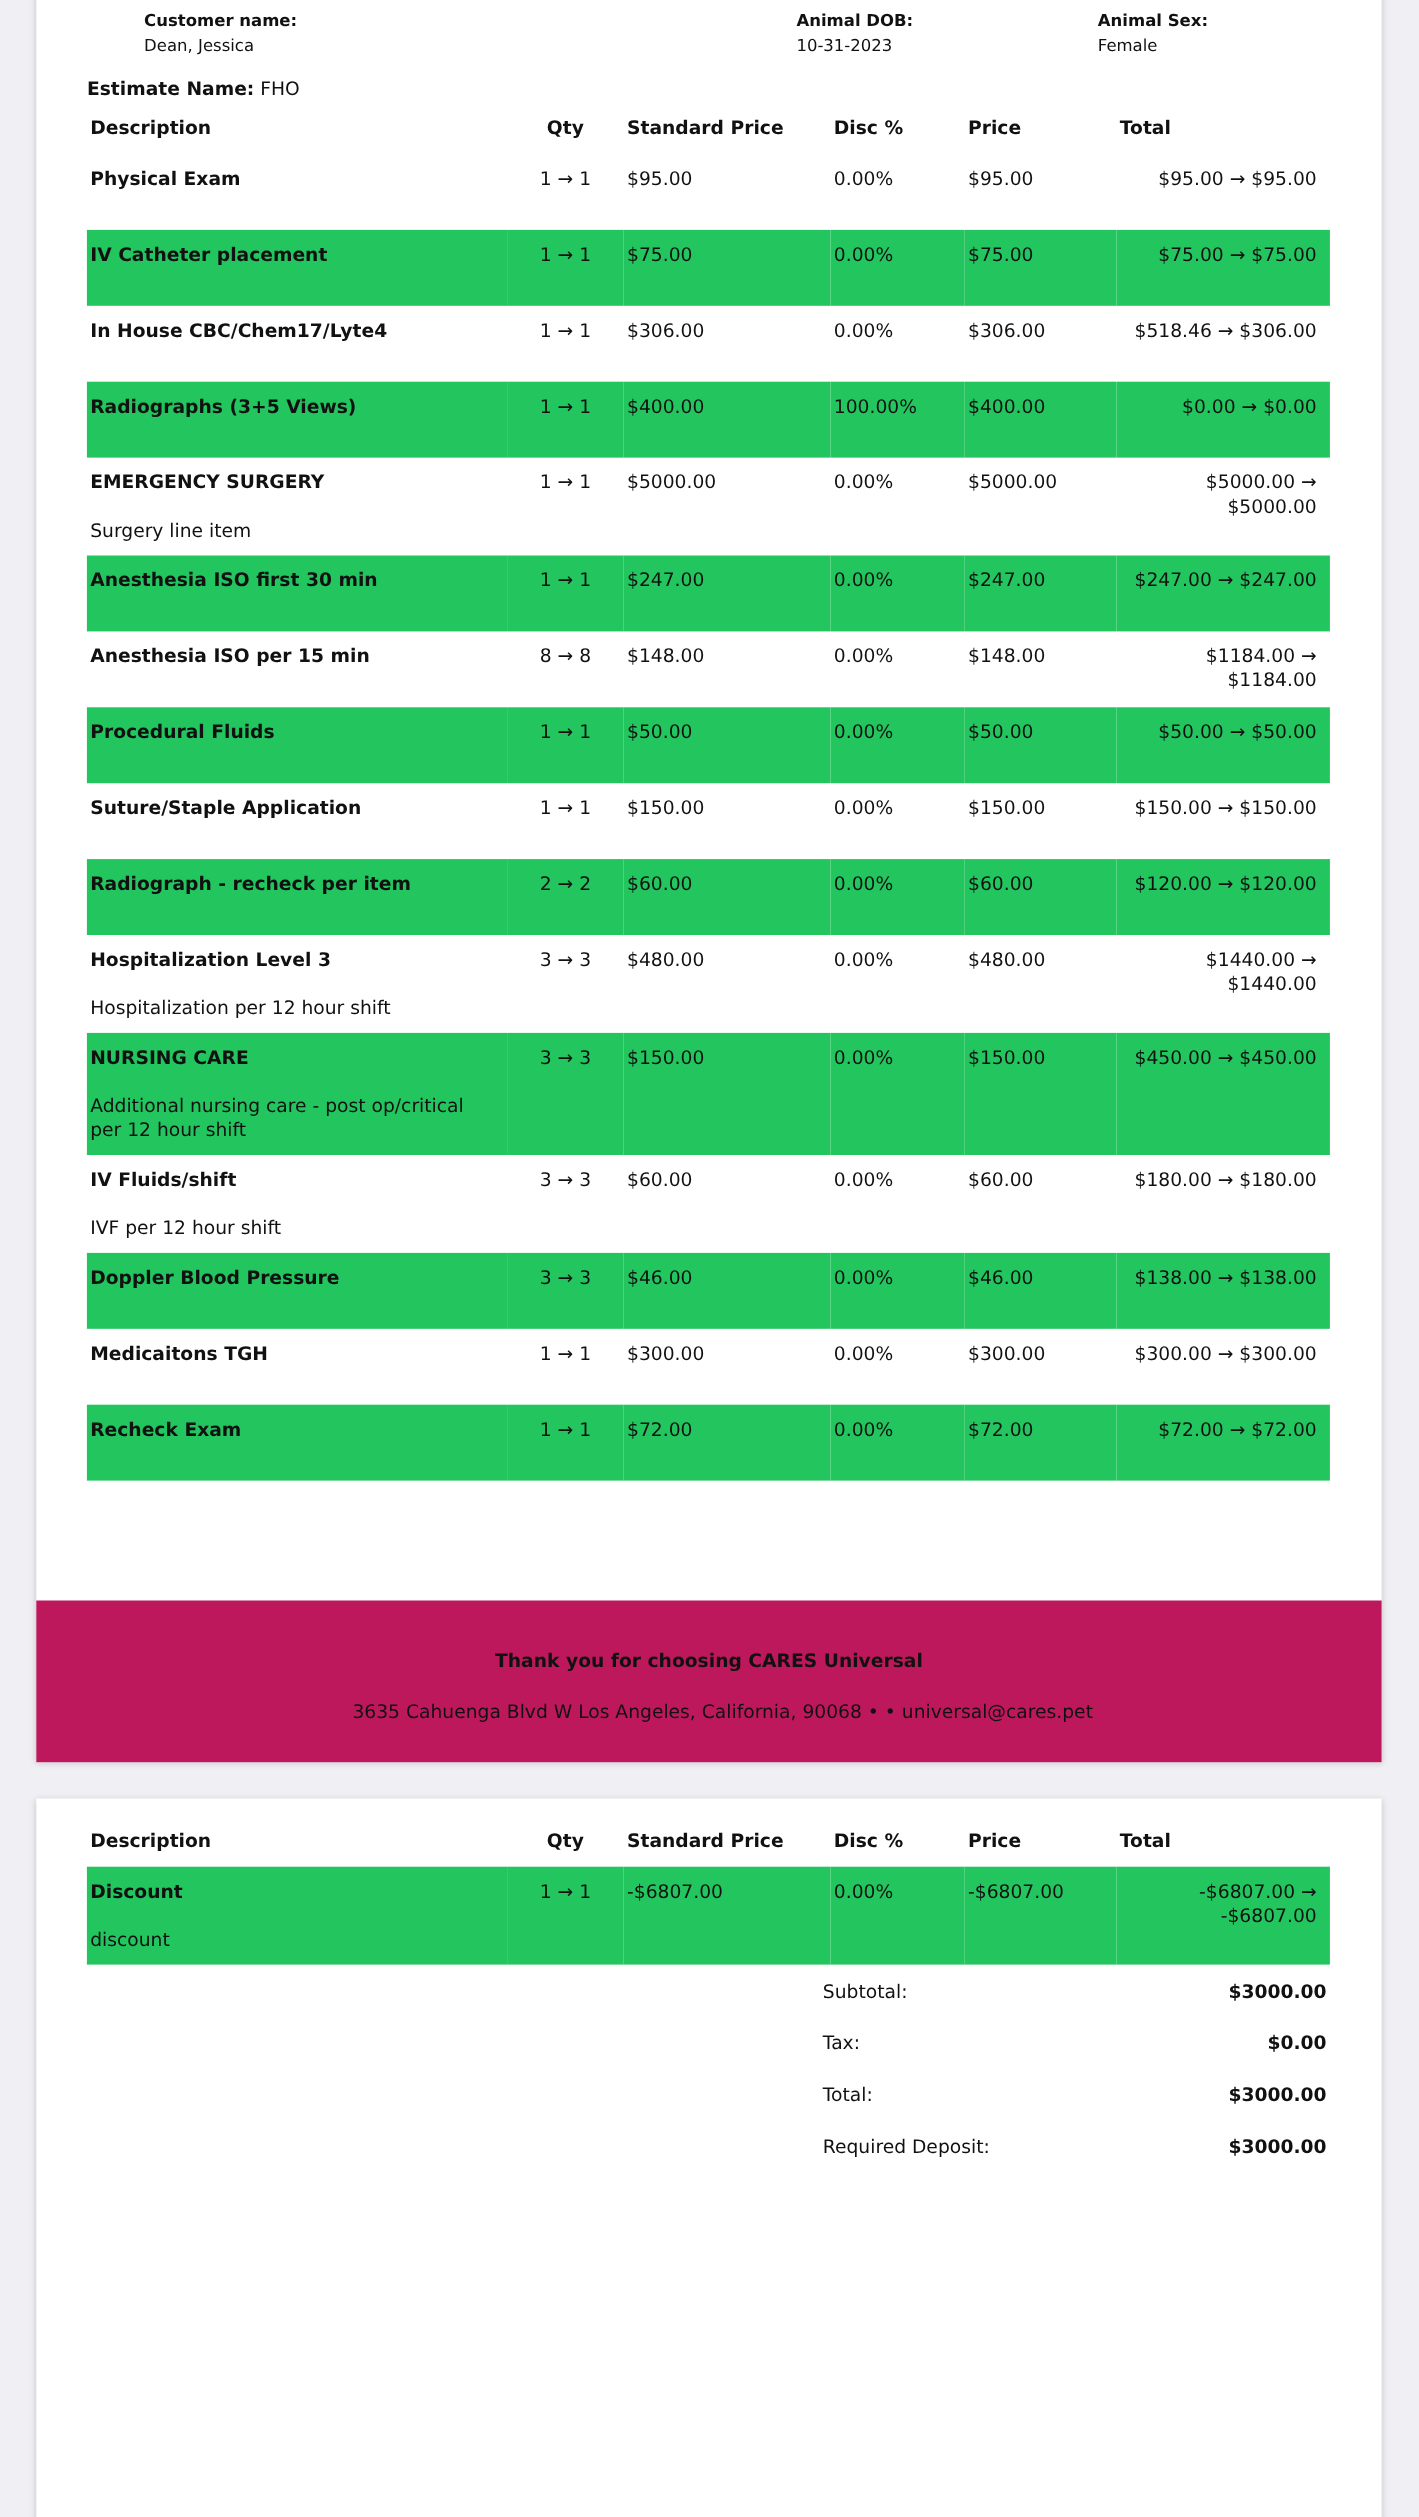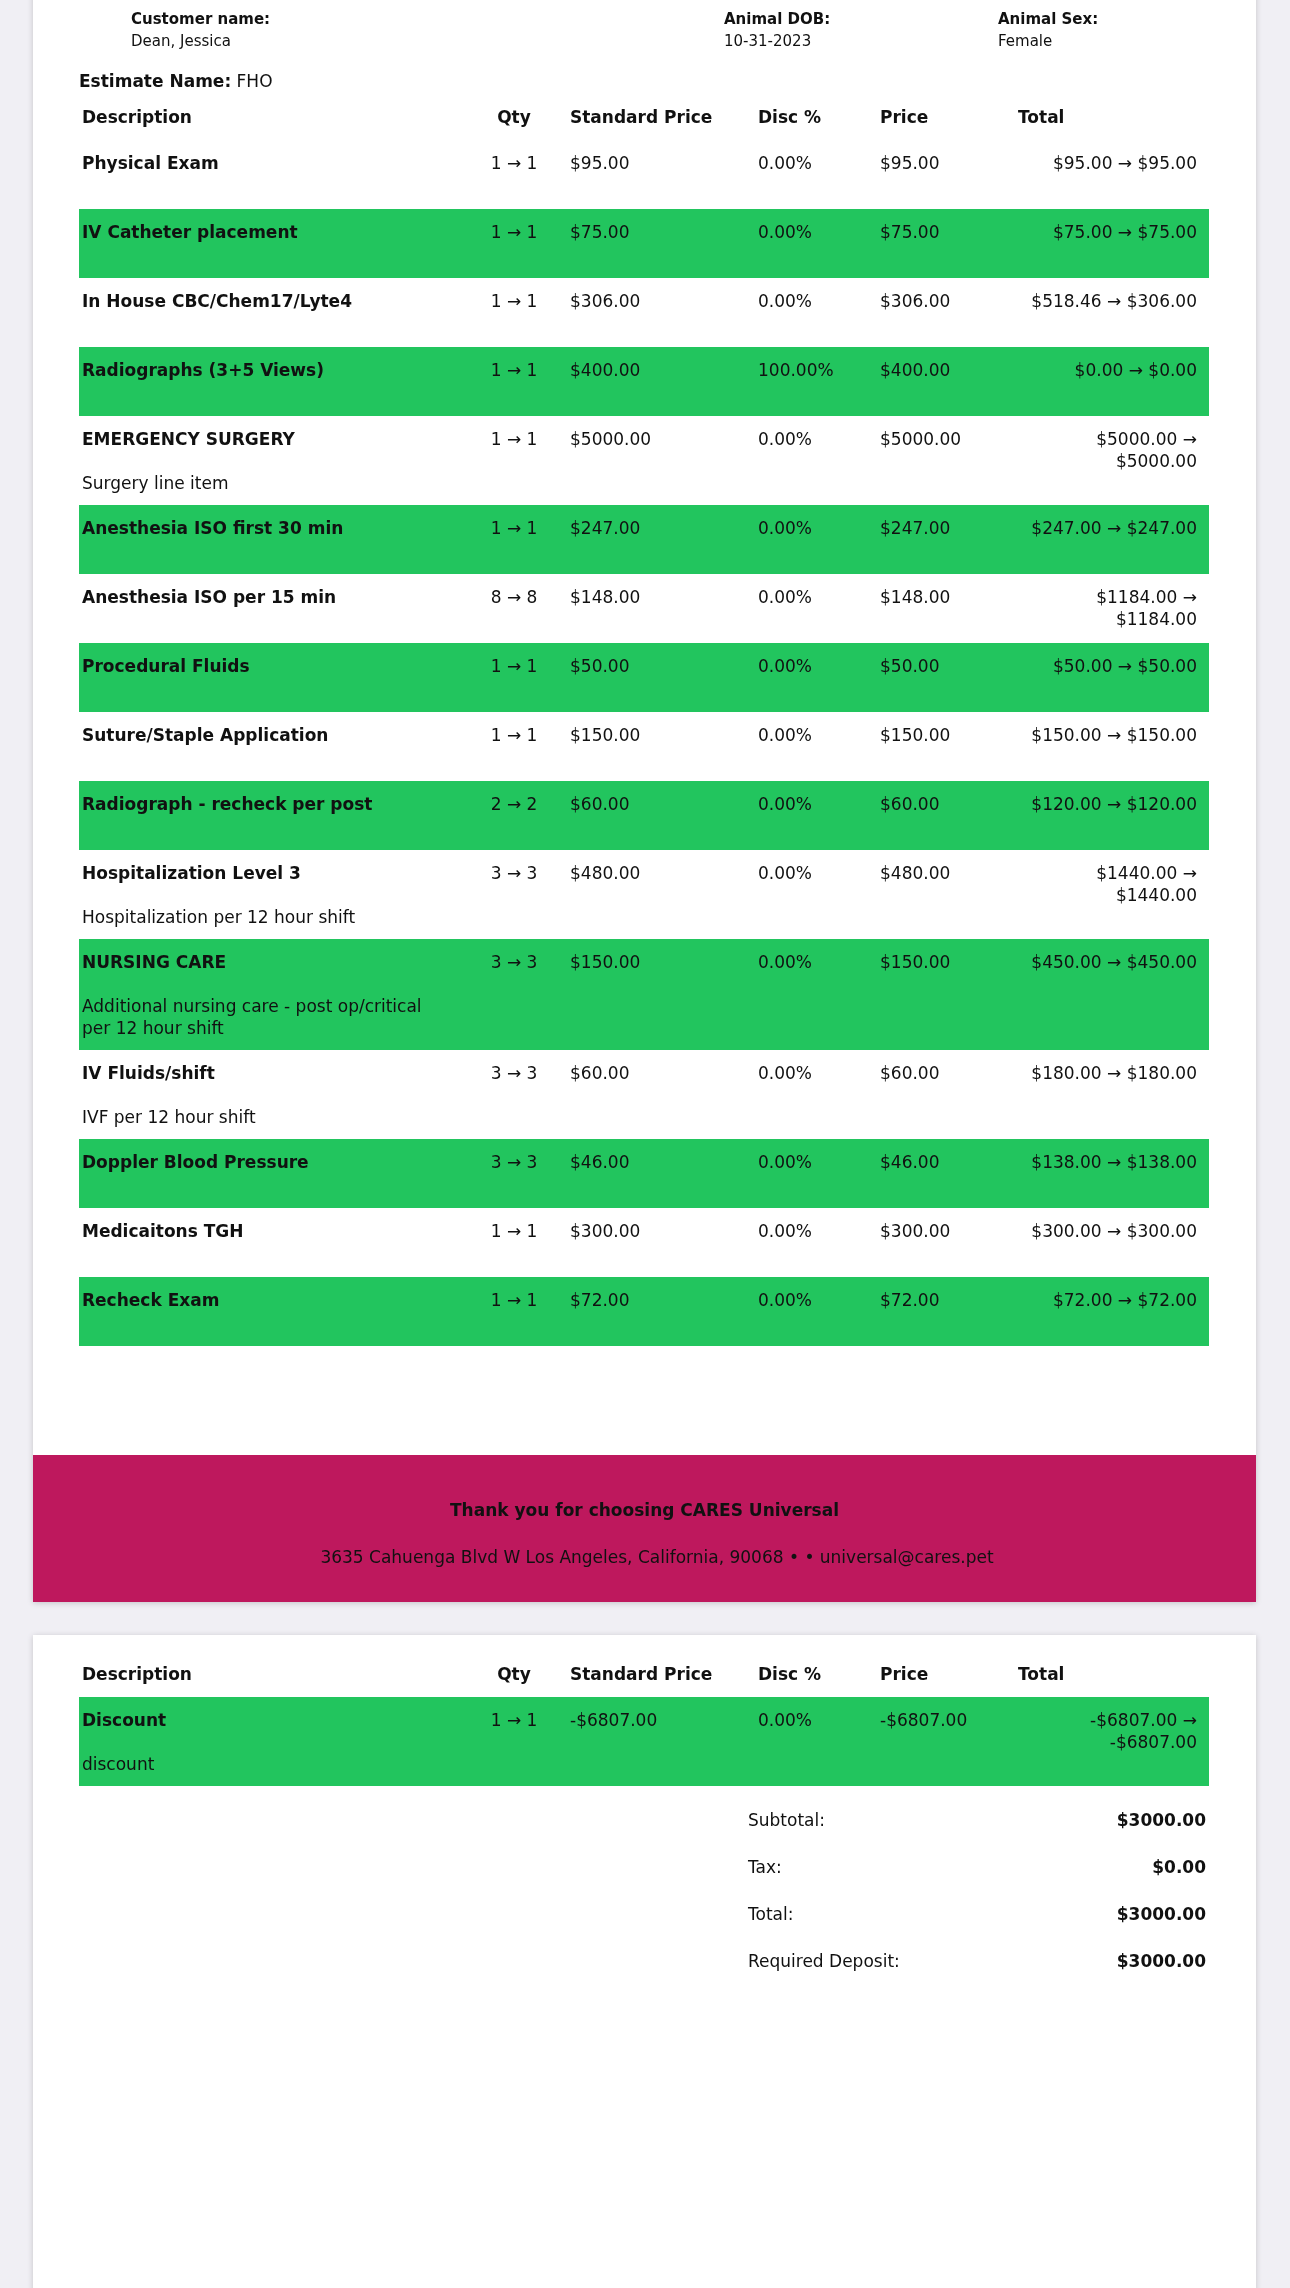--- a/index.html
+++ b/index.html
@@ -103,21 +103,21 @@
     position: absolute;
     left: 715px;
     top: 148px;
     width: 458px;
     font-size: 17px;
   }
   .summary-row {
     display: flex;
     justify-content: space-between;
     height: 47px;
-    align-items: flex-end;
+    align-items: center;
     padding-top: 9px;
   }
   .summary-value { font-weight: bold; }
 </style>
 </head>
 <body>
 
 <div class="page page1">
   <div class="info-row">
     <div class="info-block" style="left:57px;">
@@ -237,21 +237,21 @@
             <span class="item-name">Suture/Staple Application</span>
           </td>
           <td class="qty">1 → 1</td>
           <td class="std">$150.00</td>
           <td class="disc">0.00%</td>
           <td class="price">$150.00</td>
           <td class="total">$150.00 → $150.00</td>
         </tr>
         <tr class="item shaded">
           <td class="desc">
-            <span class="item-name">Radiograph - recheck per post</span>
+            <span class="item-name">Radiograph - recheck per item</span>
           </td>
           <td class="qty">2 → 2</td>
           <td class="std">$60.00</td>
           <td class="disc">0.00%</td>
           <td class="price">$60.00</td>
           <td class="total">$120.00 → $120.00</td>
         </tr>
         <tr class="item">
           <td class="desc">
             <span class="item-name">Hospitalization Level 3</span>

